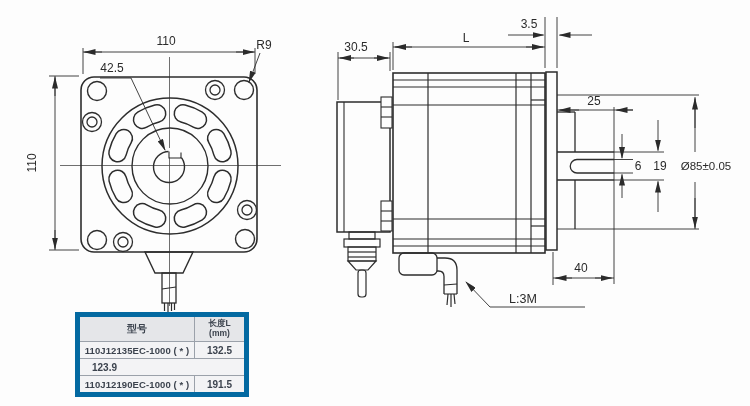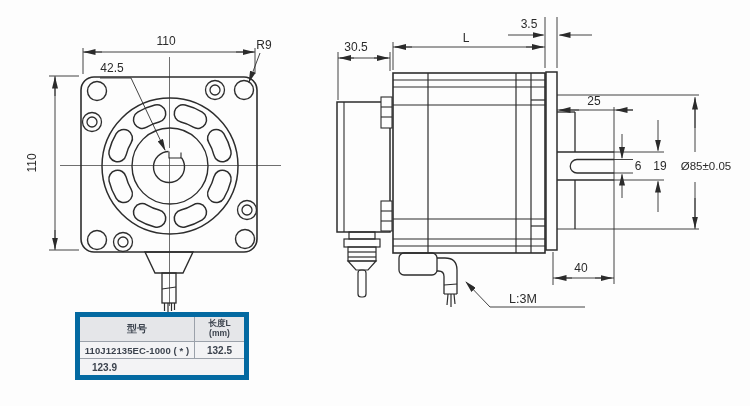--- a/index.html
+++ b/index.html
@@ -267,13 +267,17 @@
       <span>(mm)</span>
     </div>
   </div>
   <div class="spec-row spec-data">
     <div class="spec-c1">110J12135EC-1000 ( * )</div>
     <div class="spec-c2">132.5</div>
   </div>
   <div class="spec-row spec-data">
     <div class="spec-c2">123.9</div>
   </div>
+  <div class="spec-row spec-data">
+    <div class="spec-c1">110J12190EC-1000 ( * )</div>
+    <div class="spec-c2">191.5</div>
+  </div>
 </div>
 
 </body></html>

